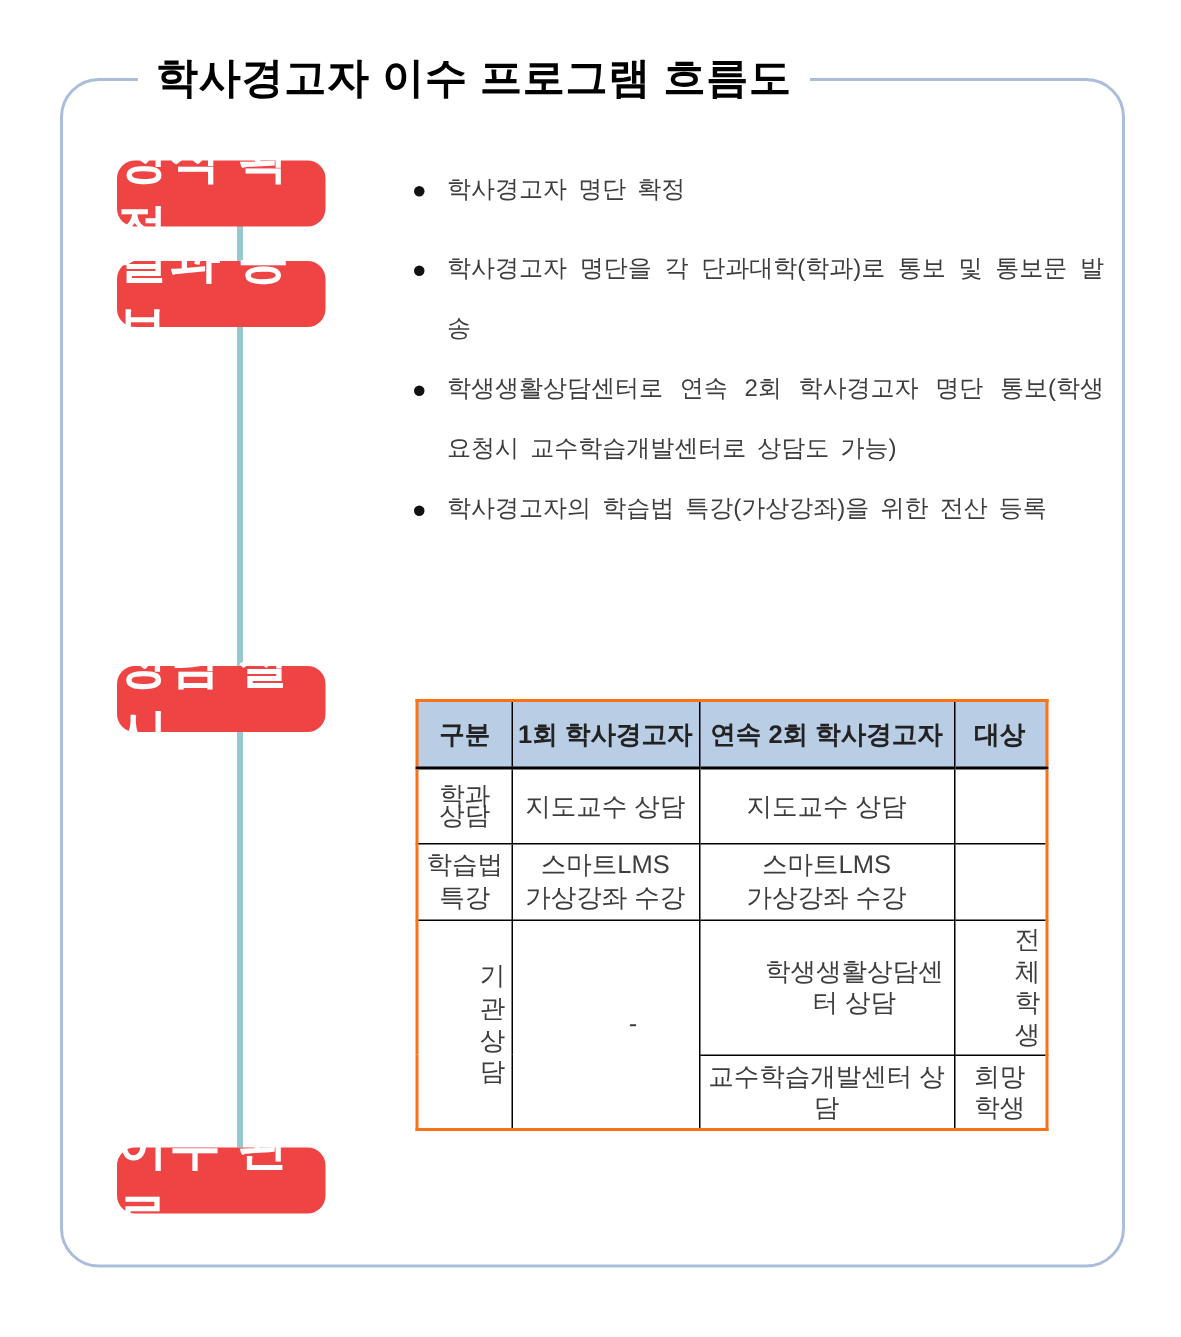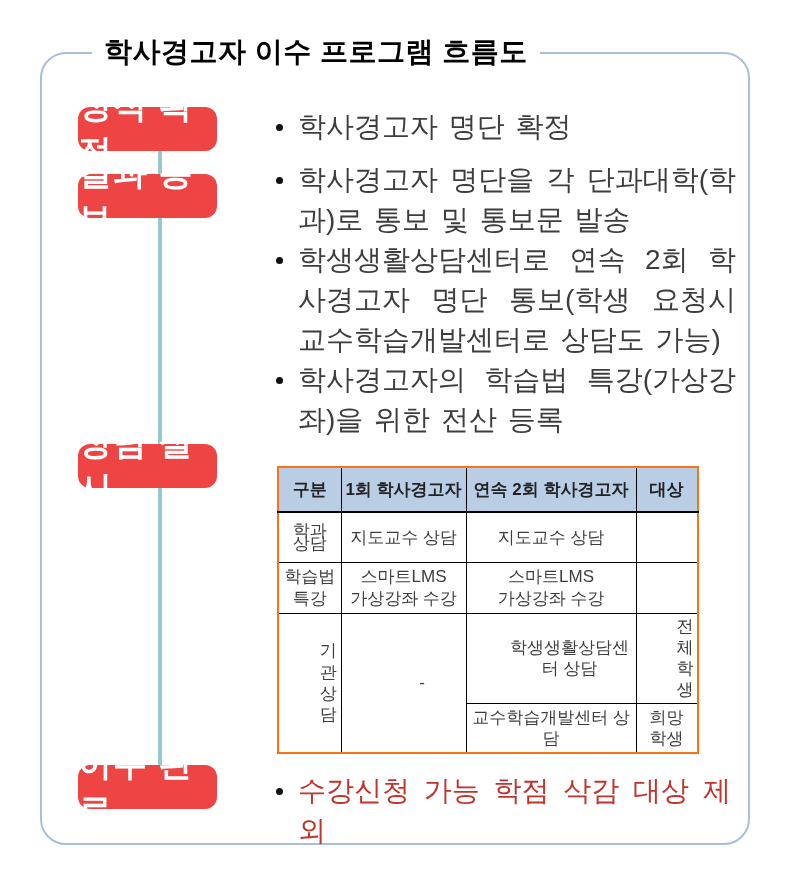--- a/index.html
+++ b/index.html
@@ -58,21 +58,21 @@
   }
   .step-1 { top: 107px; }
   .step-2 { top: 174px; }
   .step-3 { top: 444px; }
   .step-4 { top: 765px; }
 
   .bullets {
     position: absolute;
     left: 270px;
     width: 466px;
-    font-size: 28px;
+    font-size: 16px;
     color: #3D3D3D;
   }
   .b-grade    { top: 107px; }
   .b-notify   { top: 160px; }
   .b-complete { top: 771px; }
   .brow { display: flex; line-height: 40px; }
   .dot {
     flex: 0 0 auto;
     width: 7px; height: 7px;
     border-radius: 50%;
@@ -202,20 +202,14 @@
 학생</td>
       </tr>
       <tr class="r4">
         <td>교수학습개발센터 상담</td>
         <td>희망
 학생</td>
       </tr>
     </tbody>
   </table>
 
-  <div class="bullets b-complete">
-    <div class="brow">
-      <span class="dot"></span>
-      <span class="btext">수강신청 가능 학점 삭감 대상 제외</span>
-    </div>
-  </div>
 
 </div>
 
 </body></html>

